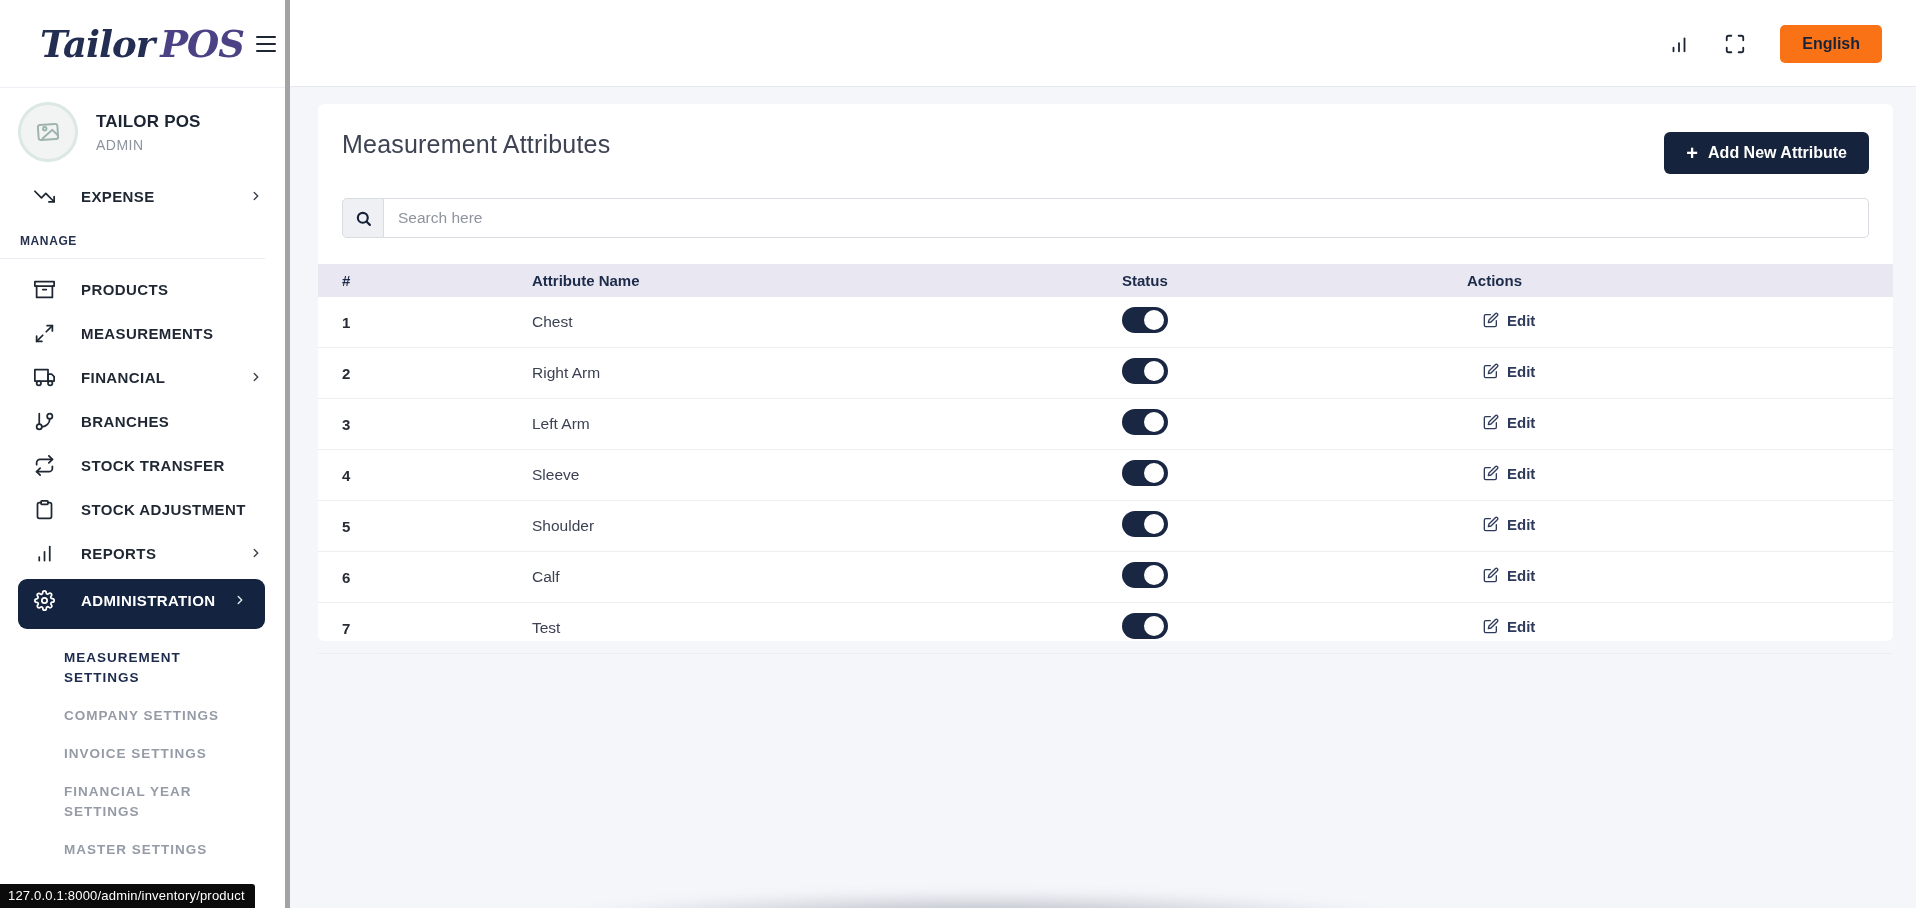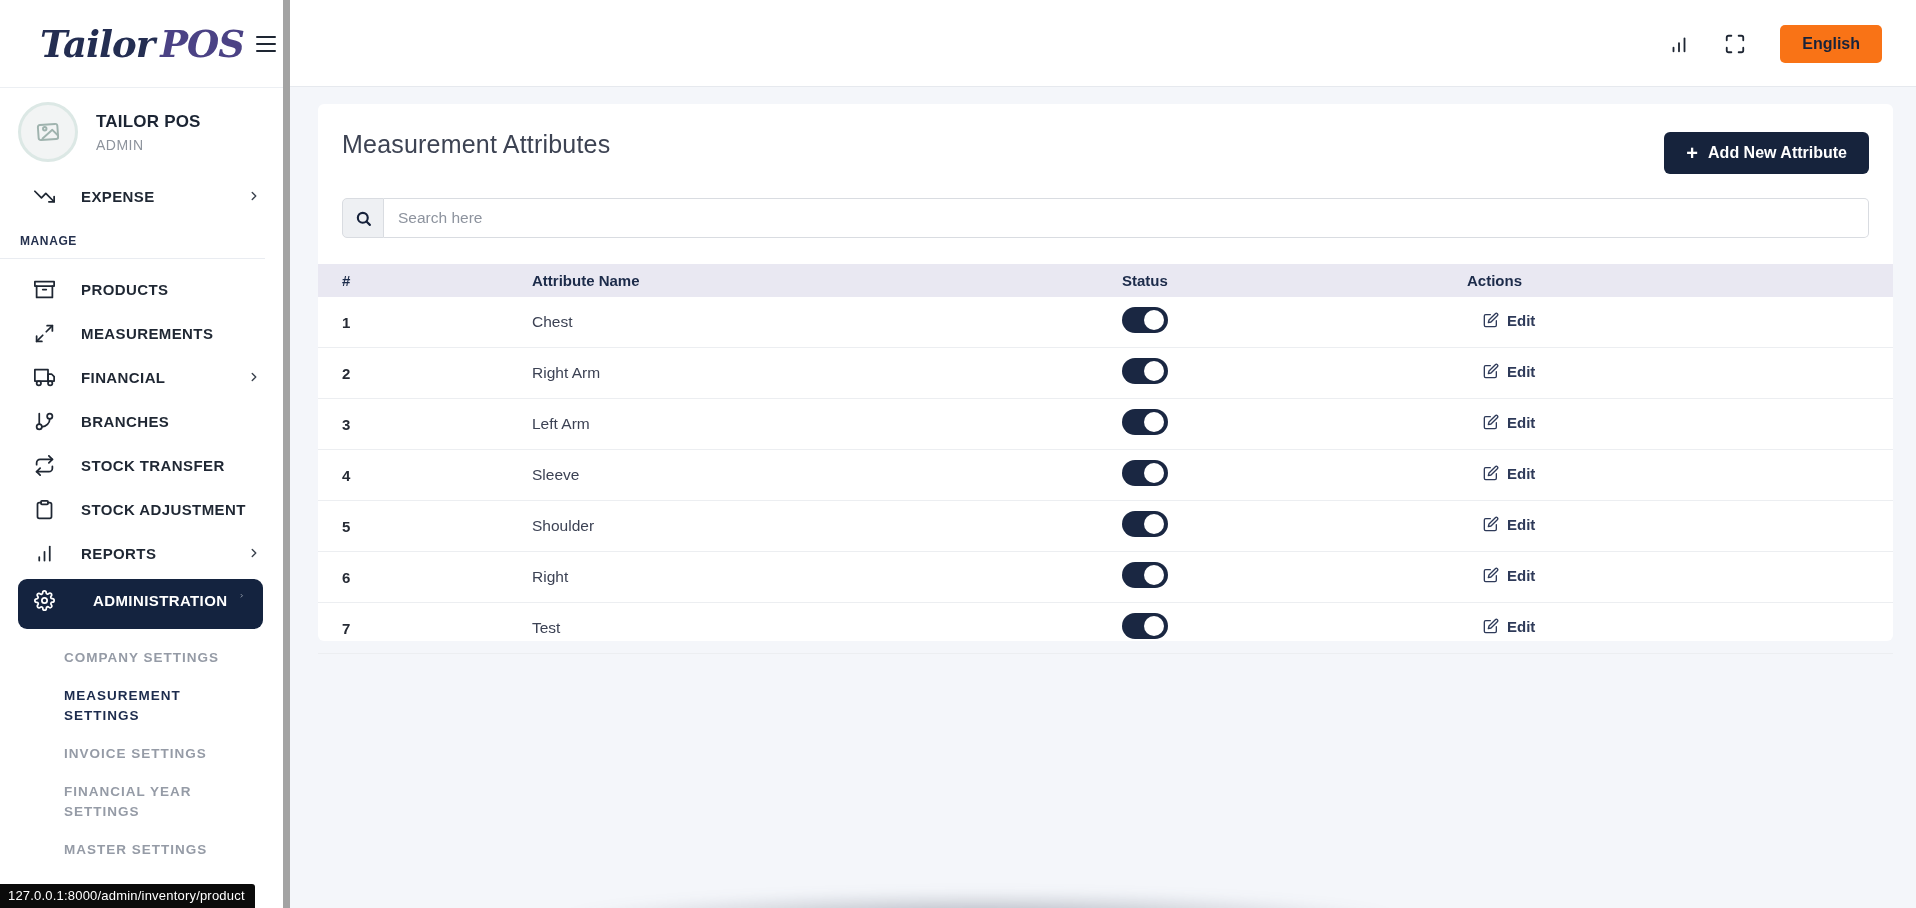--- a/index.html
+++ b/index.html
@@ -11,21 +11,21 @@
     background:#ffffff; border-bottom:1px solid #e6e9ee; z-index:3; }
   .header-right { position:absolute; right:34px; top:0; height:87px;
     display:flex; align-items:center; gap:34px; }
   .hicon { width:22px; height:22px; color:#1e2633; cursor:pointer; }
   .lang-btn { background:#f97316; border:none; border-radius:5px;
     padding:10px 22px; font-size:16px; font-weight:bold; color:#17233b;
     font-family:"Liberation Sans", sans-serif; cursor:pointer; }
 
   
   .sidebar { position:absolute; left:0; top:0; width:290px; height:908px;
-    background:#ffffff; border-right:7px solid #a3a3a3; z-index:4; }
+    background:#ffffff; border-right:5px solid #a3a3a3; z-index:4; }
   .logo-row { height:87px; display:flex; align-items:center; padding-left:40px; }
   .logo { font-family:"DejaVu Serif", serif; font-style:italic; font-weight:bold;
     font-size:37px; letter-spacing:-1px; white-space:nowrap; }
   .logo .p1 { color:#242e52; }
   .logo .p2 { color:#4b4285; margin-left:6px; }
   .burger { margin-left:12px; width:20px; height:16px; display:flex;
     flex-direction:column; justify-content:space-between; cursor:pointer; }
   .burger i { display:block; height:2px; background:#1e2633; border-radius:1px; }
   .burger i:nth-child(1){width:20px}.burger i:nth-child(2){width:20px}.burger i:nth-child(3){width:20px}
 
@@ -37,21 +37,21 @@
   .p-name { font-size:17px; font-weight:bold; color:#1b2433; letter-spacing:.2px; }
   .p-role { font-size:14px; color:#8d939c; margin-top:5px; letter-spacing:.5px; }
 
   .nav { margin-top:2px; }
   .nav-item { height:44px; display:flex; align-items:center; padding:0 22px 0 34px;
     cursor:pointer; color:#1f2733; position:relative; }
   .nav-item .ico { width:21px; height:21px; margin-right:26px; flex:0 0 auto; }
   .nav-item .lbl { font-size:15px; font-weight:bold; letter-spacing:.4px; }
   .nav-item .chev { margin-left:auto; width:14px; height:14px; color:#39414d; }
   .nav-item.active { background:#14233f; border-radius:9px; margin:4px 20px 4px 18px;
-    padding:0 18px 8px 16px; color:#ffffff; height:50px;gap:12px; }
+    padding:0 18px 8px 16px; color:#ffffff; height:50px; }
   .nav-item.active .chev { color:#e8ecf2; }
 
   .section-label { font-size:12px; font-weight:bold; color:#25314e;
     letter-spacing:.6px; padding:16px 0 10px 20px; }
   .divider { border-bottom:1px solid #e9ecf1; margin:0 0 8px 0; width:265px; }
 
   .submenu { padding:6px 0 0 64px; }
   .sub-item { font-size:13.5px; font-weight:bold; letter-spacing:1px;
     color:#959ba6; line-height:20px; padding:9px 30px 9px 0; cursor:pointer; }
   .sub-item.active { color:#1c2b4d; }
@@ -274,22 +274,22 @@
       </span>
       <span class="lbl">ADMINISTRATION</span>
       <span class="chev">
         <svg viewBox="0 0 24 24" fill="none" stroke="currentColor" stroke-width="2.4" stroke-linecap="round" stroke-linejoin="round">
             <polyline points="9 18 15 12 9 6"></polyline>
           </svg>
       </span>
     </div>
 
     <div class="submenu">
+      <div class="sub-item active" style="max-width:160px;">MEASUREMENT SETTINGS</div>
       <div class="sub-item">COMPANY SETTINGS</div>
-      <div class="sub-item active" style="max-width:160px;">MEASUREMENT SETTINGS</div>
       <div class="sub-item">INVOICE SETTINGS</div>
       <div class="sub-item" style="max-width:170px;">FINANCIAL YEAR SETTINGS</div>
       <div class="sub-item">MASTER SETTINGS</div>
     </div>
 
     <div class="nav-item" style="margin-top:6px;">
       <span class="ico">
         <svg viewBox="0 0 24 24" fill="none" stroke="currentColor" stroke-width="2" stroke-linecap="round" stroke-linejoin="round">
             <path d="M9 21H5a2 2 0 0 1-2-2V5a2 2 0 0 1 2-2h4"></path>
             <polyline points="16 17 21 12 16 7"></polyline>
@@ -389,21 +389,21 @@
               <svg viewBox="0 0 24 24" fill="none" stroke="currentColor" stroke-width="2" stroke-linecap="round" stroke-linejoin="round">
                 <path d="M11 4H4a2 2 0 0 0-2 2v14a2 2 0 0 0 2 2h14a2 2 0 0 0 2-2v-7"></path>
                 <path d="M18.5 2.5a2.121 2.121 0 0 1 3 3L12 15l-4 1 1-4 9.5-9.5z"></path>
               </svg>
               <span>Edit</span>
             </a></div>
       </div>
 
       <div class="trow">
         <div class="cell num">6</div>
-        <div class="cell name">Right</div>
+        <div class="cell name">Calf</div>
         <div class="cell"><span class="toggle"><span class="knob"></span></span></div>
         <div class="cell"><a class="edit-link">
               <svg viewBox="0 0 24 24" fill="none" stroke="currentColor" stroke-width="2" stroke-linecap="round" stroke-linejoin="round">
                 <path d="M11 4H4a2 2 0 0 0-2 2v14a2 2 0 0 0 2 2h14a2 2 0 0 0 2-2v-7"></path>
                 <path d="M18.5 2.5a2.121 2.121 0 0 1 3 3L12 15l-4 1 1-4 9.5-9.5z"></path>
               </svg>
               <span>Edit</span>
             </a></div>
       </div>
 

